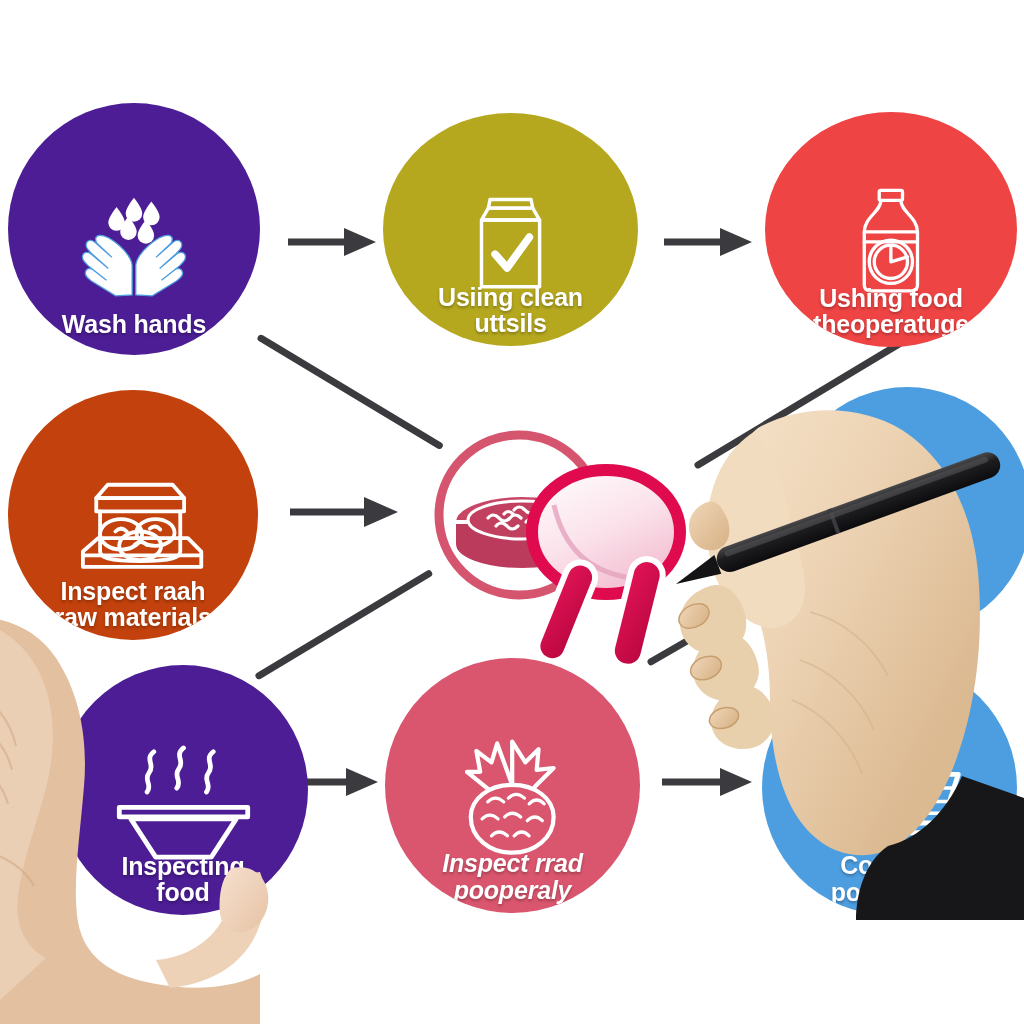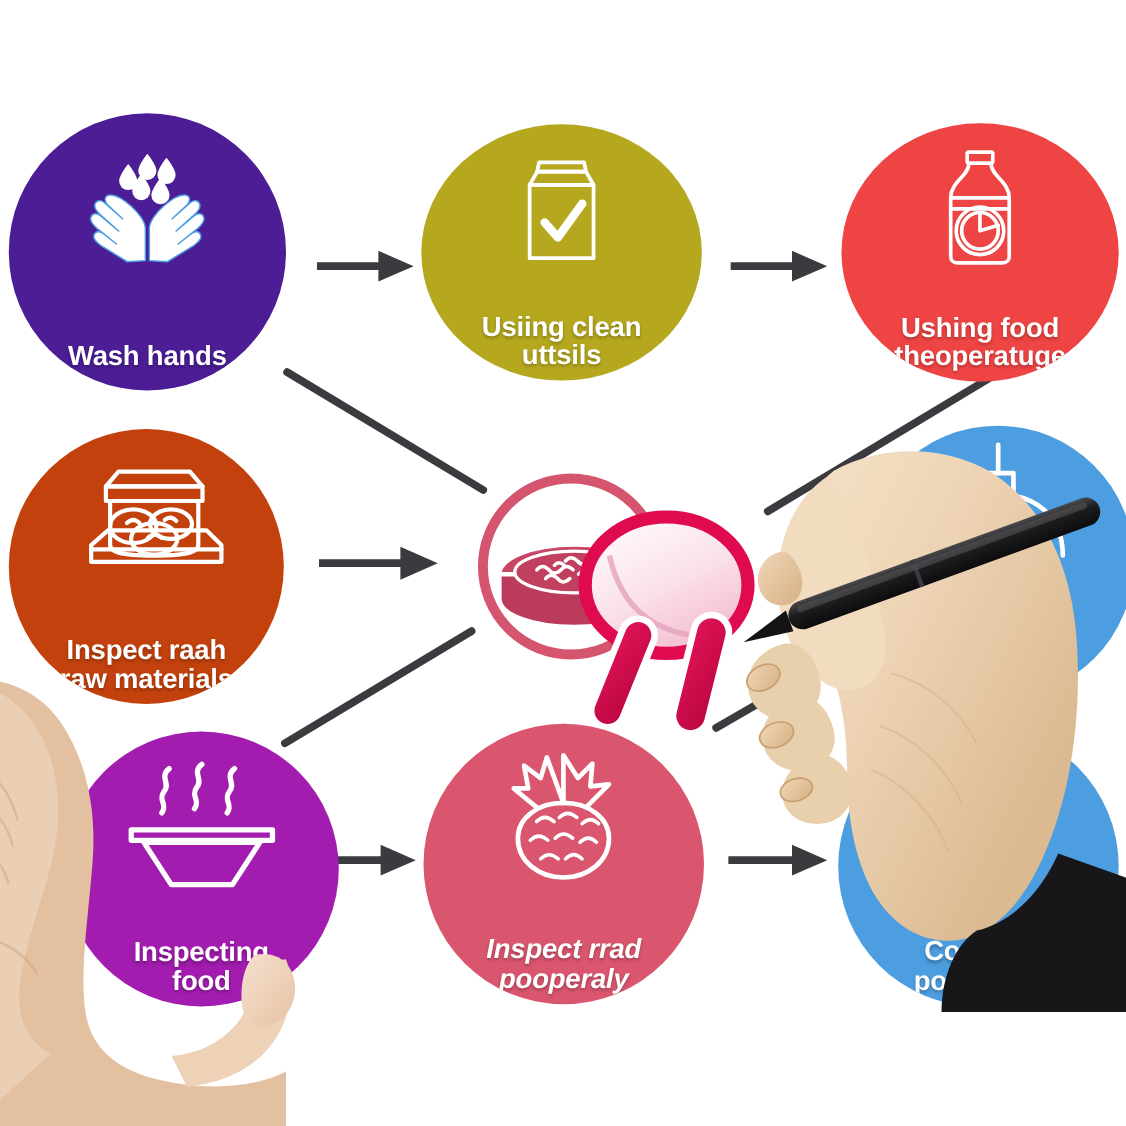--- a/index.html
+++ b/index.html
@@ -16,21 +16,21 @@
     font-family: "Liberation Sans", sans-serif;
   }
 
   
   .node {
     position: absolute;
     border-radius: 50%;
     display: flex;
     flex-direction: column;
     align-items: center;
-    justify-content: flex-start;
+    justify-content: center;
     box-sizing: border-box;
     overflow: hidden;
   }
   .node .glyph {
     position: relative;
     display: block;
     margin-top: 14%;
     width: 46%;
     height: 40%;
   }
@@ -278,21 +278,21 @@
         <path d="M150 95 q14 62 72 72" fill="none" stroke="#e3a3bd" stroke-width="5" opacity="0.8"></path>
       </g>
 
       <g>
         <rect x="148" y="150" width="30" height="104" rx="15" transform="rotate(22 163 200)" fill="url(#handleGrad)" stroke="#ffffff" stroke-width="6"></rect>
         <rect x="218" y="148" width="32" height="110" rx="16" transform="rotate(14 234 200)" fill="url(#handleGrad)" stroke="#ffffff" stroke-width="6"></rect>
       </g>
     </svg>
   </div>
 
-  <div class="node" style="left:58px; top:665px; width:250px; height:250px; background:#a21caf;">
+  <div class="node" style="left:58px; top:665px; width:250px; height:250px; background:#4c1d95;">
     <span class="glyph" style="margin-top:11%; width:62%; height:46%;">
       <svg viewBox="0 0 150 120">
         <g fill="none" stroke="#ffffff" stroke-width="5" stroke-linecap="round">
           <path d="M44 6 c-10 8 2 14 -5 22 c-6 8 4 12 -2 20"></path>
           <path d="M75 2 c-10 8 2 14 -5 22 c-6 8 4 12 -2 20"></path>
           <path d="M106 6 c-10 8 2 14 -5 22 c-6 8 4 12 -2 20"></path>
         </g>
         <g fill="none" stroke="#ffffff" stroke-width="5" stroke-linejoin="round">
           <path d="M8 64 L142 64 L142 74 L8 74 Z"></path>
           <path d="M20 76 L130 76 L104 116 L46 116 Z"></path>

